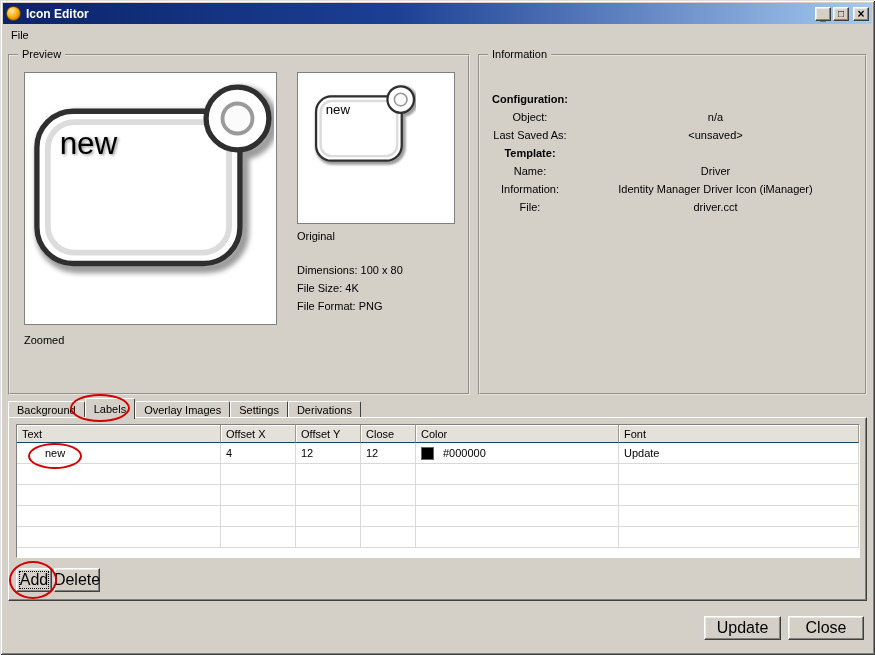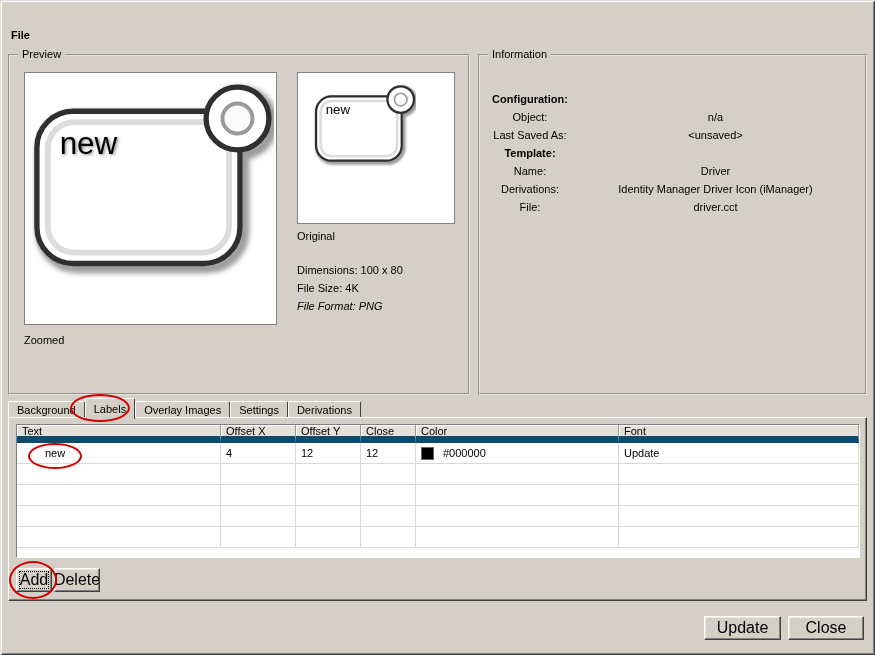--- a/index.html
+++ b/index.html
@@ -23,21 +23,21 @@
     border:1px solid; border-color:#fff #404040 #404040 #fff;
     box-shadow: inset -1px -1px 0 #808080, inset 1px 1px 0 #ece9e2;
     display:flex; align-items:center; justify-content:center;
     font-size:10px; font-weight:bold; line-height:1; color:#000; }
   .caption-btn.close { margin-left:4px; font-size:12px; }
   .caption-btn.min span { transform:translateY(3px); }
 
   
   .menubar { position:absolute; left:3px; top:25px; right:3px; height:20px;
     display:flex; align-items:center; }
-  .menu-item { padding:3px 8px;font-weight:bold; }
+  .menu-item { padding:3px 8px; }
 
   
   .groupbox { position:absolute; border:2px groove #e8e4dc;text-align:center; }
   .legend { position:absolute; top:-8px; left:8px; background:#d4d0c8; padding:0 4px; }
 
   .img-box { position:absolute; background:#fff; border:1px solid #808080; overflow:hidden; }
   .cap { position:absolute; white-space:nowrap; }
 
   .info-grid { position:absolute; left:8px; top:12px; right:6px;
     display:grid; grid-template-columns:84px 1fr;margin-top:24px; }
@@ -56,21 +56,21 @@
   .tab-panel { position:absolute; left:8px; top:417px; width:859px; height:184px;
     background:#d4d0c8; border:1px solid; border-color:#fff #404040 #404040 #fff;
     box-shadow: inset -1px -1px 0 #808080; z-index:1; }
 
   
   .tbl { position:absolute; left:16px; top:424px; width:844px; height:134px;
     background:#fff; border:1px solid; border-color:#808080 #fff #fff #808080;
     z-index:2; overflow:hidden; display:flex; flex-direction:column; }
   .trow { display:grid; grid-template-columns:204px 75px 65px 55px 203px minmax(0,1fr); }
   .hcell { height:18px; background:#e4e1da; border-right:1px solid #9e9a90;
-    border-bottom:7px solid #0c4a6e; box-shadow: inset 1px 1px 0 #fff;
+    border-bottom:1px solid #0c4a6e; box-shadow: inset 1px 1px 0 #fff;
     display:flex; align-items:center; padding:0 4px 0 5px; white-space:nowrap; overflow:hidden; }
   .cell { height:21px; border-right:1px solid #d9d9d9; border-bottom:1px solid #d9d9d9;
     display:flex; align-items:center; padding:0 4px 0 5px; white-space:nowrap; overflow:hidden; }
   .cell.text-cell { padding-left:28px; }
   .swatch { width:13px; height:13px; background:#000; border:1px solid #666;
     margin-right:9px; flex:0 0 auto; }
 
   
   .btn { position:absolute; background:#d4d0c8; border:1px solid;
     border-color:#fff #404040 #404040 #fff;
@@ -100,20 +100,33 @@
       <feGaussianBlur stdDeviation="1.1"></feGaussianBlur>
     </filter>
     <filter id="textblur" x="-40%" y="-40%" width="180%" height="180%">
       <feGaussianBlur stdDeviation="0.7"></feGaussianBlur>
     </filter>
   </defs>
 </svg>
 
 <div class="window">
 
+  <div class="titlebar">
+    <div class="title-icon"></div>
+    <div class="title-text">Icon Editor</div>
+    <div class="caption-btn min">
+        <span>_</span>
+      </div>
+    <div class="caption-btn">
+        <span>□</span>
+      </div>
+    <div class="caption-btn close">
+        <span>×</span>
+      </div>
+  </div>
 
   <div class="menubar">
     <div class="menu-item">File</div>
   </div>
 
   <div class="groupbox" style="left:8px; top:54px; width:462px; height:341px;">
     <div class="legend">Preview</div>
 
     <div class="img-box" style="left:14px; top:16px; width:253px; height:253px;">
       <svg class="icon-art" viewBox="0 0 102 84" width="247" height="203" style="position:absolute;left:2px;top:2px;">
@@ -140,37 +153,37 @@
         <rect x="4" y="15" width="84" height="63" rx="15" fill="#ffffff" stroke="#2f2f2f" stroke-width="2.2"></rect>
         <rect x="8.5" y="19.5" width="75" height="54" rx="11" fill="none" stroke="#dcdcdc" stroke-width="2.4"></rect>
         <circle cx="87" cy="18" r="13" fill="#ffffff" stroke="#2f2f2f" stroke-width="2.2"></circle>
         <circle cx="87" cy="18" r="6.2" fill="#fbfbfb" stroke="#9a9a9a" stroke-width="1.6"></circle>
         <text x="13.4" y="32.6" font-size="13" fill="#000">new</text>
       </svg>
     </div>
     <div class="cap" style="left:287px; top:174px;">Original</div>
     <div class="cap" style="left:287px; top:208px;">Dimensions: 100 x 80</div>
     <div class="cap" style="left:287px; top:226px;">File Size: 4K</div>
-    <div class="cap" style="left:287px; top:244px;font-style:italic;">File Format: PNG</div>
+    <div class="cap" style="left:287px; top:244px;">File Format: PNG</div>
   </div>
 
   <div class="groupbox" style="left:478px; top:54px; width:389px; height:341px;">
     <div class="legend">Information</div>
     <div class="info-grid">
       <div class="bold">Configuration:</div>
       <div></div>
       <div>Object:</div>
       <div>n/a</div>
       <div>Last Saved As:</div>
       <div>&lt;unsaved&gt;</div>
       <div class="bold">Template:</div>
       <div></div>
       <div>Name:</div>
       <div>Driver</div>
-      <div>Derivations:</div>
+      <div>Information:</div>
       <div>Identity Manager Driver Icon (iManager)</div>
       <div>File:</div>
       <div>driver.cct</div>
     </div>
   </div>
 
   <div class="tabs">
     <div class="tab">Background</div>
     <div class="tab active">Labels</div>
     <div class="tab">Overlay Images</div>

